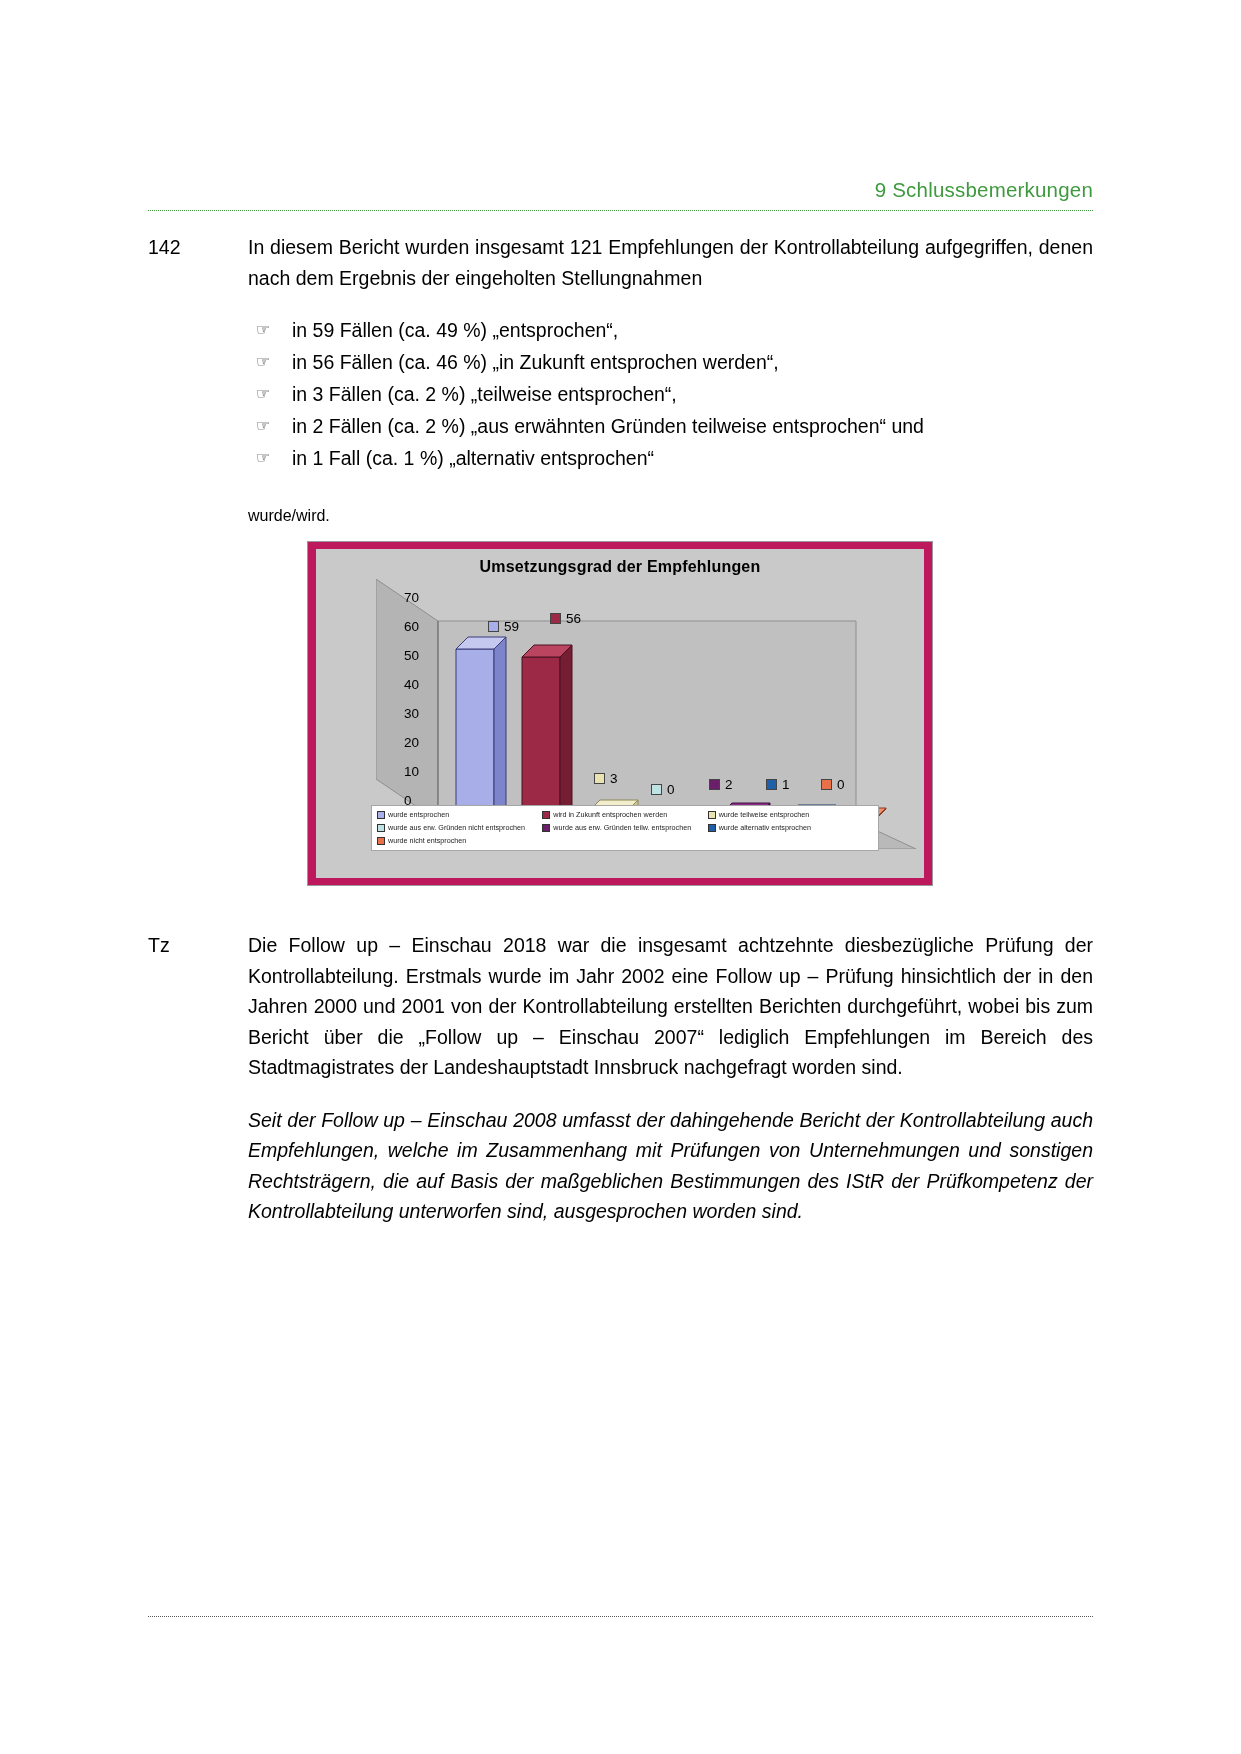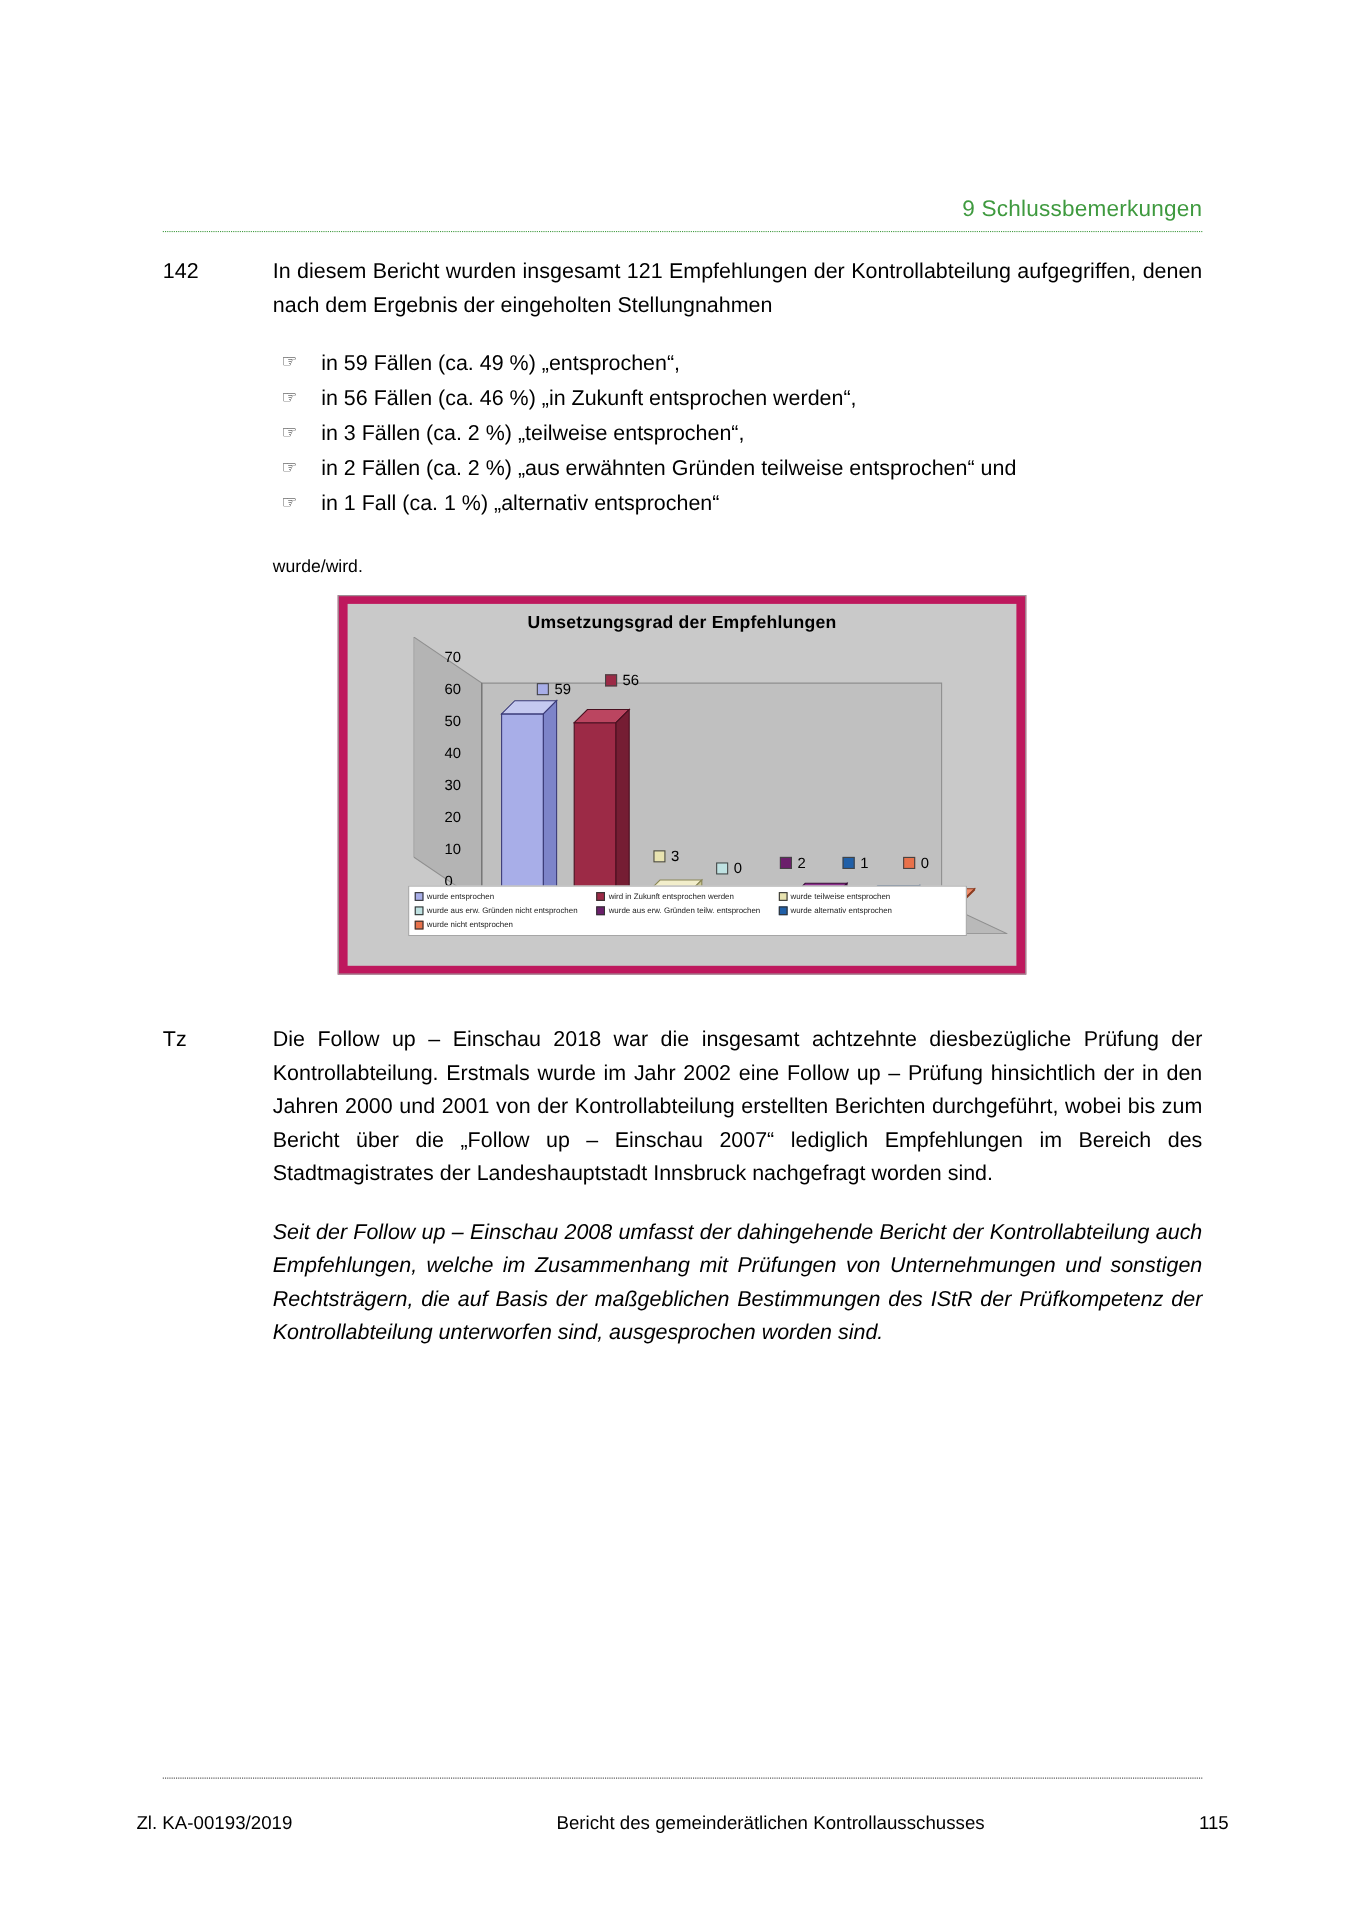--- a/index.html
+++ b/index.html
@@ -398,19 +398,14 @@
     <div class="para-row">
       <div class="para-num">Tz</div>
       <div class="para-body">
         <p>Die Follow up – Einschau 2018 war die insgesamt achtzehnte diesbezügliche Prüfung der Kontrollabteilung. Erstmals wurde im Jahr 2002 eine Follow up – Prüfung hinsichtlich der in den Jahren 2000 und 2001 von der Kontrollabteilung erstellten Berichten durchgeführt, wobei bis zum Bericht über die „Follow up – Einschau 2007“ lediglich Empfehlungen im Bereich des Stadtmagistrates der Landeshauptstadt Innsbruck nachgefragt worden sind.</p>
         <p>Seit der Follow up – Einschau 2008 umfasst der dahingehende Bericht der Kontrollabteilung auch Empfehlungen, welche im Zusammenhang mit Prüfungen von Unternehmungen und sonstigen Rechtsträgern, die auf Basis der maßgeblichen Bestimmungen des IStR der Prüfkompetenz der Kontrollabteilung unterworfen sind, ausgesprochen worden sind.</p>
       </div>
     </div>
   </div>
 
   <div class="footer-rule"></div>
-  <div class="footer">
-    <div class="footer-left">Zl. KA-00193/2019</div>
-    <div class="footer-center">Bericht des gemeinderätlichen Kontrollausschusses</div>
-    <div class="footer-right">115</div>
-  </div>
 
 </div>
 
 </body></html>

